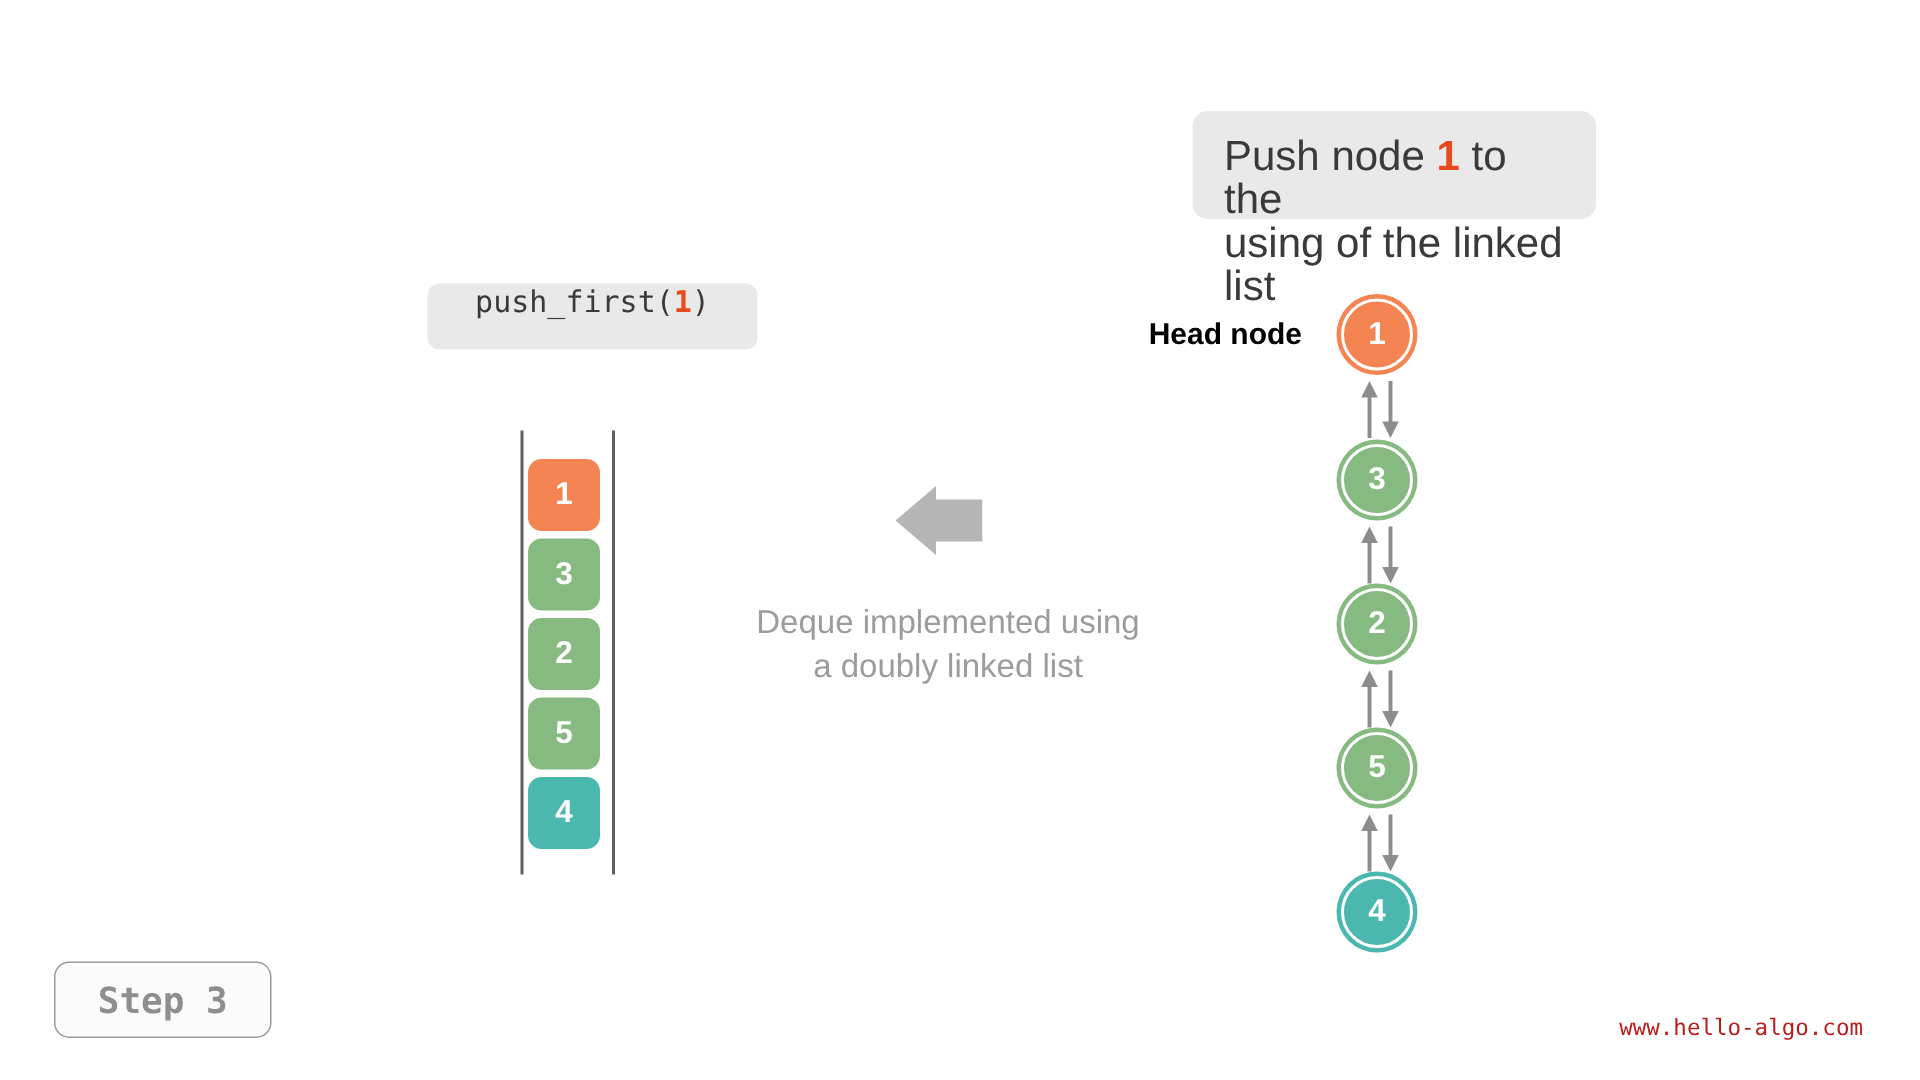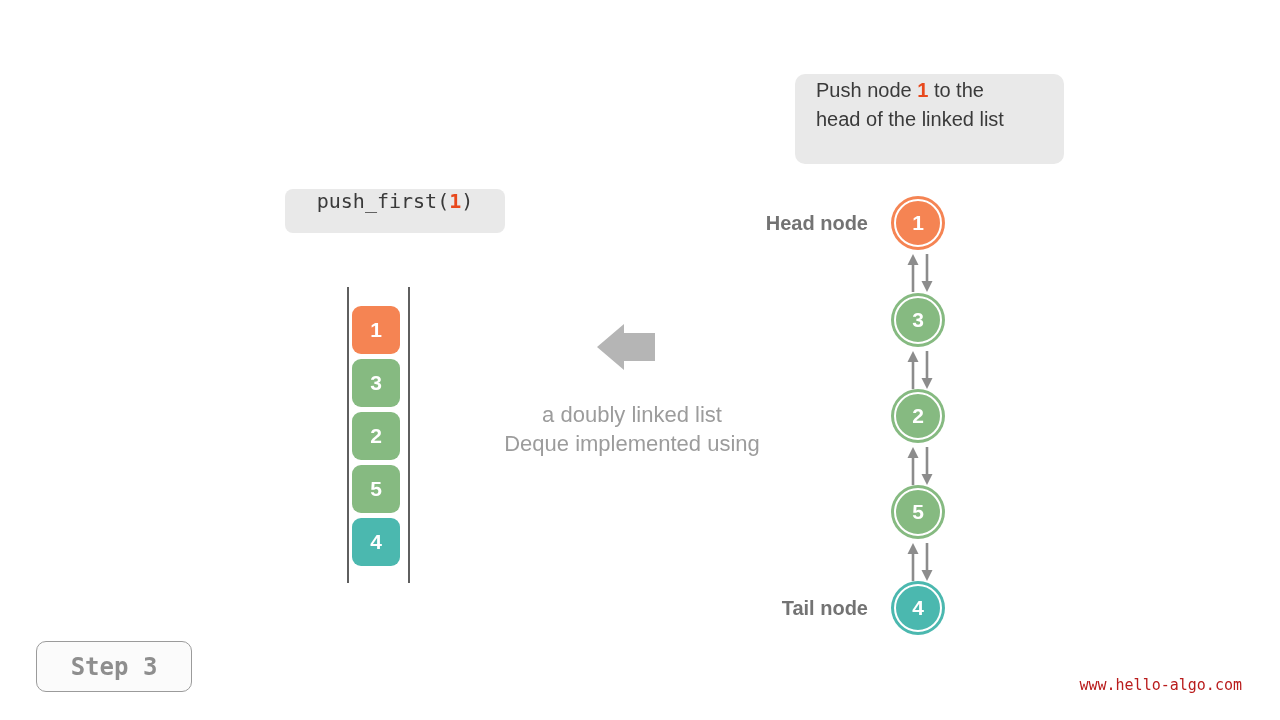--- a/index.html
+++ b/index.html
@@ -10,25 +10,25 @@
     height: 720px;
     background: #ffffff;
     overflow: hidden;
     font-family: "Liberation Sans", sans-serif;
   }
 
   
   .callout {
     position: absolute;
     left: 795px; top: 74px;
-    width: 269px; height: 90px;
+    width: 269px; height: 72px;
     background: #e9e9e9;
     border-radius: 10px;
-    padding: 2px 21px;
-    font-size: 20px;
+    padding: 15px 21px;
+    font-size: 28px;
     line-height: 29px;
     color: #3a3a3a;
   }
   .hl { color: #e8491d; font-weight: 700; }
 
   
   .codebox {
     position: absolute;
     left: 285px; top: 189px;
     width: 220px; height: 44px;
@@ -91,30 +91,30 @@
 
   .conn { position: absolute; left: 902px; }
   .c0 { top: 253px; } .c1 { top: 350px; } .c2 { top: 446px; } .c3 { top: 542px; }
 
   
   .node-label {
     position: absolute;
     left: 700px; width: 168px;
     text-align: right;
     font-size: 20px; font-weight: 700;
-    color: #737373;
+    color: #000000;
   }
   .node-label.head { top: 212px; }
   .node-label.tail { top: 597px; }
 
   
   .step {
     position: absolute;
     left: 36px; top: 641px;
-    width: 156px; height: 51px;
+    width: 145px; height: 51px;
     background: #fbfbfb;
     border: 1.5px solid #9b9b9b;
     border-radius: 10px;
     display: flex; align-items: center; justify-content: center;
     font-family: "DejaVu Sans Mono", monospace;
     font-size: 24px; font-weight: 700;
     color: #8e8e8e;
   }
 
   
@@ -126,21 +126,21 @@
     color: #b91c1c;
   }
 </style>
 </head>
 <body>
 
 <div class="canvas">
 
   <div class="callout">
     <span>Push node </span><span class="hl">1</span><span> to the</span><br>
-    <span>head of the linked list</span>
+    <span>using of the linked list</span>
   </div>
 
   <div class="codebox">
     <span>push_first(</span>
       <span class="hl">1</span>
       <span>)</span>
   </div>
 
   <div class="rail left"></div>
   <div class="rail right"></div>
@@ -150,26 +150,25 @@
     <div class="cell" style="--c: #86BA81;">2</div>
     <div class="cell" style="--c: #86BA81;">5</div>
     <div class="cell" style="--c: #4BB8AF;">4</div>
   </div>
 
   <svg class="block-arrow" width="58" height="46" viewBox="0 0 58 46">
     <polygon points="0,23 27,0 27,9 58,9 58,37 27,37 27,46" fill="#B5B5B5"></polygon>
   </svg>
 
   <div class="caption">
+    <div>Deque implemented using</div>
     <div>a doubly linked list</div>
-    <div>Deque implemented using</div>
   </div>
 
   <div class="node-label head">Head node</div>
-  <div class="node-label tail">Tail node</div>
 
   <div class="node n0" style="--c: #F58453;">1</div>
   <div class="node n1" style="--c: #86BA81;">3</div>
   <div class="node n2" style="--c: #86BA81;">2</div>
   <div class="node n3" style="--c: #86BA81;">5</div>
   <div class="node n4" style="--c: #4BB8AF;">4</div>
 
   <svg class="conn c0" width="36" height="40" viewBox="0 0 36 40">
     <line x1="11" y1="39" x2="11" y2="10" stroke="#8C8C8C" stroke-width="2.6"></line>
     <polygon points="11,1 5.5,12 16.5,12" fill="#8C8C8C"></polygon>

